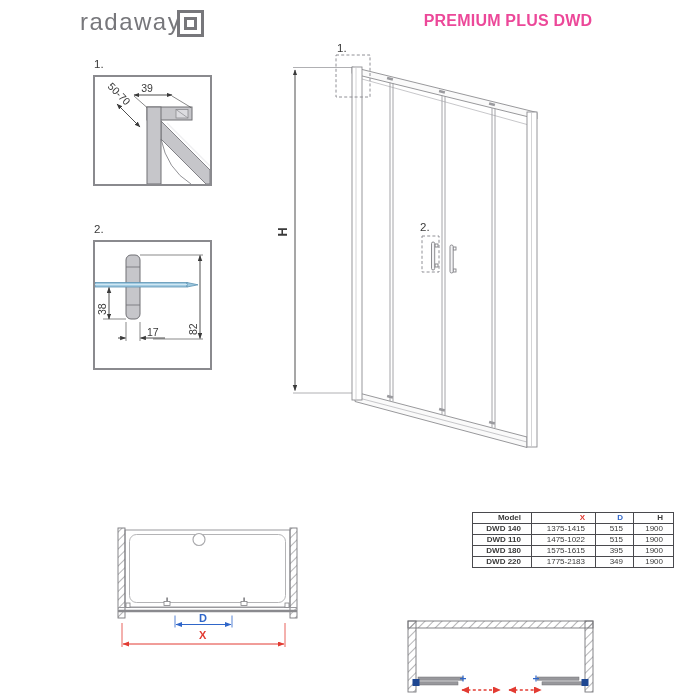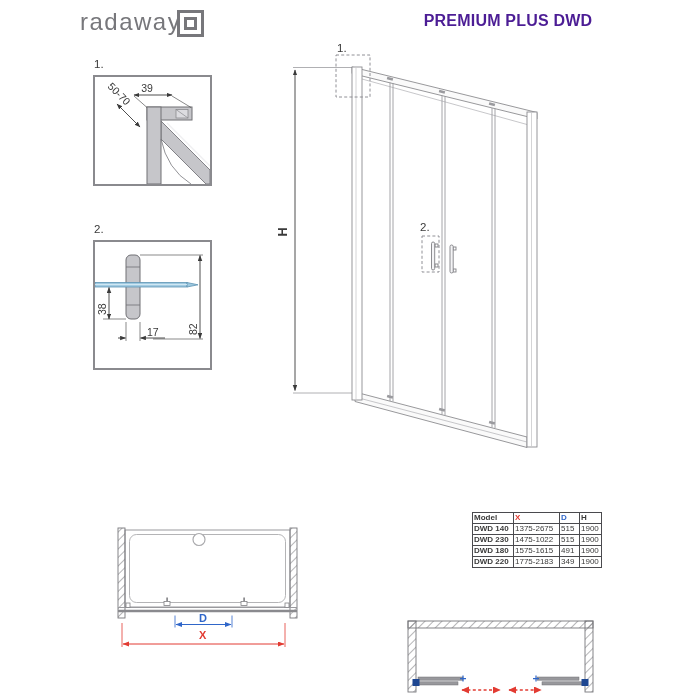--- a/index.html
+++ b/index.html
@@ -9,30 +9,30 @@
   .callout{font-size:11.5px;}
   .dimH{font-size:12.5px;font-weight:bold;transform:rotate(-90deg);transform-origin:center;}
   .dimD{color:#2f66c9;font-weight:bold;font-size:11px;}
   .dimX{color:#e23b32;font-weight:bold;font-size:11px;}
   .logo-text{position:absolute;left:80px;top:8px;font-size:24px;letter-spacing:1.5px;
              color:#77777b;font-weight:500;}
   .logo-mark{position:absolute;left:177px;top:10px;width:21px;height:21px;
              border:3px solid #77777b;}
   .logo-mark-inner{position:absolute;left:4px;top:4px;width:7px;height:7px;border:3px solid #77777b;}
   .page-title{position:absolute;left:413px;top:12px;width:190px;text-align:center;
-              font-size:16px;font-weight:bold;color:#4c1d95;letter-spacing:.2px;}
+              font-size:16px;font-weight:bold;color:#ec4899;letter-spacing:.2px;}
   .dbox{position:absolute;border:2px solid #8a8a8e;background:#fff;}
   #detail1{left:93px;top:75px;width:115px;height:107px;}
   #detail2{left:93px;top:240px;width:115px;height:126px;}
   svg{display:block;}
   svg text{font-family:"Liberation Sans",sans-serif;font-size:10.5px;fill:#3a3a3a;}
   .spec-table{position:absolute;left:472px;top:512px;border-collapse:collapse;
               font-size:8px;color:#3b3b3b;table-layout:fixed;}
-  .spec-table th,.spec-table td{border:1px solid #4a4a4e;text-align:left;
-              padding:0 1px;height:10px;line-height:10px;overflow:hidden;}
+  .spec-table th,.spec-table td{border:1px solid #4a4a4e;text-align:right;
+              padding:0 10px;height:10px;line-height:10px;overflow:hidden;}
   .spec-table th{font-weight:bold;font-size:8px;}
   .spec-table td.model{font-weight:bold;}
   .c-model{width:38px;} .c-x{width:43px;} .c-d{width:17px;} .c-h{width:19px;}
   .red{color:#e23b32;} .blue{color:#2f66c9;}
 </style>
 </head>
 <body>
 
 <div id="page">
 
@@ -207,34 +207,34 @@
       <tr>
         <th class="c-model">Model</th>
         <th class="c-x red">X</th>
         <th class="c-d blue">D</th>
         <th class="c-h">H</th>
       </tr>
     </thead>
     <tbody>
       <tr>
         <td class="model">DWD 140</td>
-        <td>1375-2675</td>
+        <td>1375-1415</td>
         <td>515</td>
         <td>1900</td>
       </tr>
       <tr>
-        <td class="model">DWD 230</td>
+        <td class="model">DWD 110</td>
         <td>1475-1022</td>
         <td>515</td>
         <td>1900</td>
       </tr>
       <tr>
         <td class="model">DWD 180</td>
         <td>1575-1615</td>
-        <td>491</td>
+        <td>395</td>
         <td>1900</td>
       </tr>
       <tr>
         <td class="model">DWD 220</td>
         <td>1775-2183</td>
         <td>349</td>
         <td>1900</td>
       </tr>
     </tbody>
   </table>

